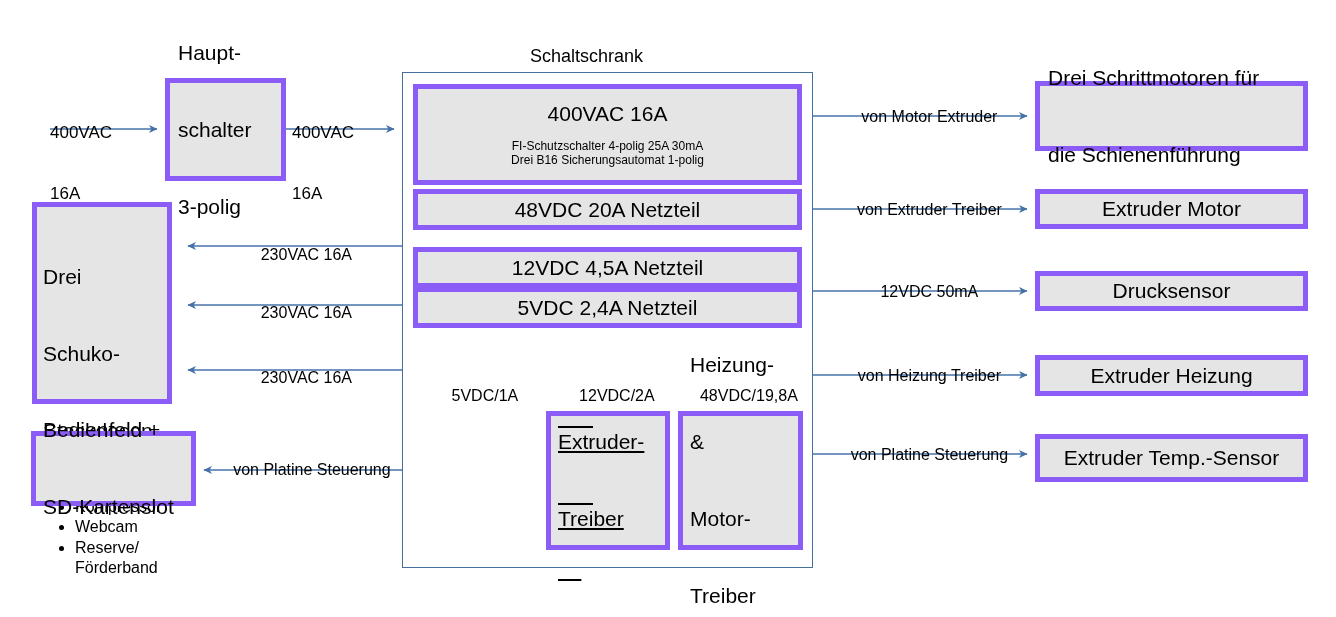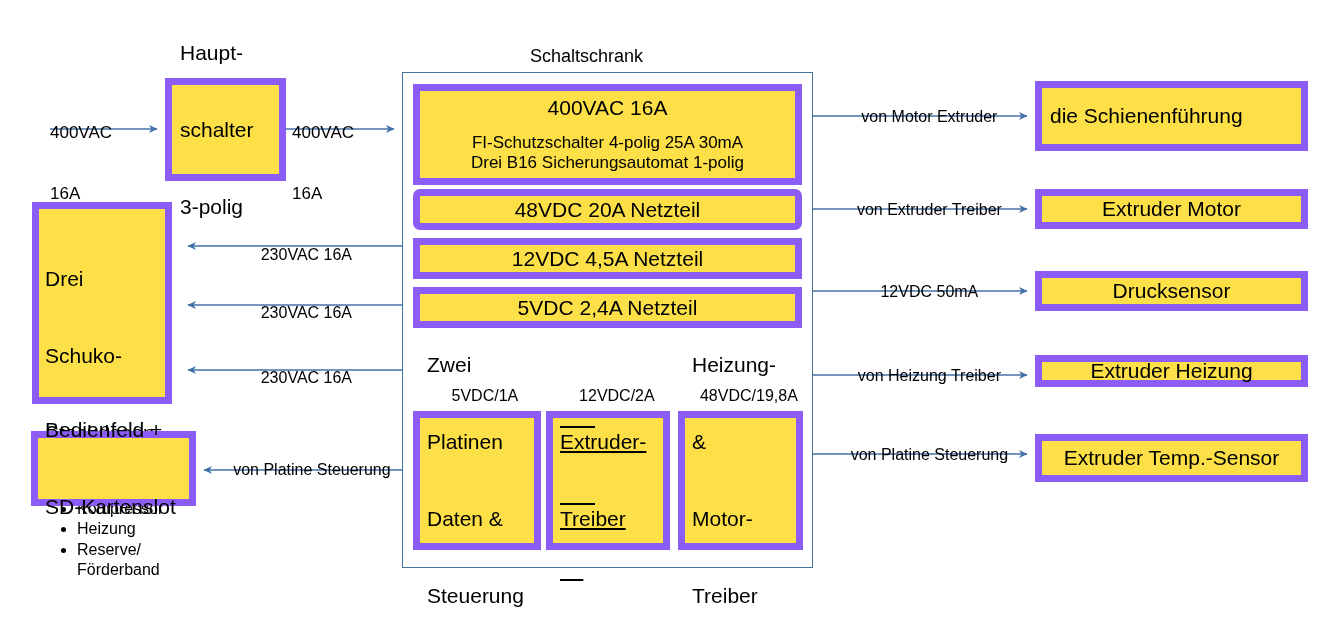--- a/index.html
+++ b/index.html
@@ -11,22 +11,22 @@
     position: relative;
     width: 1336px;
     height: 617px;
     background: #ffffff;
     font-family: "Liberation Sans", sans-serif;
     color: #000000;
     overflow: hidden;
   }
   .box {
     position: absolute;
-    border: 7px solid #8b5cf6;
-    background: #fde047;
+    border: 5px solid #8b5cf6;
+    background: #e5e5e5;
     box-sizing: border-box;
     display: flex;
     flex-direction: column;
     justify-content: center;
   }
   .box-center {
     align-items: center;
     text-align: center;
   }
   .box-left {
@@ -52,21 +52,21 @@
     width: 1336px;
     height: 617px;
     overflow: visible;
   }
   .title {
     position: absolute;
     font-size: 18px;
     white-space: pre;
   }
   .bigtxt { font-size: 21px; }
-  .smalltxt { font-size: 17px; }
+  .smalltxt { font-size: 12px; }
   .bullets {
     margin: 12px;
     padding-left: 26px;
     font-size: 16px;
     line-height: 1.28;
   }
   .bullets li { list-style: disc; }
 </style>
 </head>
 <body>
@@ -130,50 +130,42 @@
   <div class="title" style="left:530px; top:46px;">Schaltschrank</div>
 
   <div style="position:absolute; left:402px; top:72px; width:411px; height:496px; border:1px solid #41719C; box-sizing:border-box; background:#ffffff;"></div>
 
   <div class="box box-center" style="left:413px; top:84px; width:389px; height:101px;">
     <div class="bigtxt" style="margin-bottom:13px;">400VAC 16A</div>
     <div class="smalltxt">FI-Schutzschalter 4-polig 25A 30mA</div>
     <div class="smalltxt">Drei B16 Sicherungsautomat 1-polig</div>
   </div>
 
-  <div class="box box-center" style="left:413px; top:189px; width:389px; height:41px;border-radius:7px;">
+  <div class="box box-center" style="left:413px; top:189px; width:389px; height:41px;">
     <div class="bigtxt">48VDC 20A Netzteil</div>
   </div>
 
-  <div class="box box-center" style="left:413px; top:238px; width:389px; height:41px;">
+  <div class="box box-center" style="left:413px; top:247px; width:389px; height:41px;">
     <div class="bigtxt">12VDC 4,5A Netzteil</div>
   </div>
 
   <div class="box box-center" style="left:413px; top:287px; width:389px; height:41px;">
     <div class="bigtxt">5VDC 2,4A Netzteil</div>
   </div>
 
   <div class="lbl lbl-c" style="left:420px; top:367px; width:112px;">
     <span>5VDC/1A</span>
   </div>
   <div class="lbl lbl-c" style="left:552px; top:367px; width:112px;">
     <span>12VDC/2A</span>
   </div>
   <div class="lbl lbl-c" style="left:678px; top:367px; width:124px;">
     <span>48VDC/19,8A</span>
   </div>
 
-  <div class="box box-left" style="left:413px; top:411px; width:128px; height:139px;">
-    <div class="t bigtxt" style="position:relative; padding-left:7px;">
-      <div>Zwei</div>
-      <div>Platinen</div>
-      <div>Daten &amp;</div>
-      <div>Steuerung</div>
-    </div>
-  </div>
 
   <div class="box box-left" style="left:546px; top:411px; width:124px; height:139px;text-decoration:underline;">
     <div class="t bigtxt" style="position:relative; padding-left:7px;">
       <div>Extruder-</div>
       <div>Treiber</div>
     </div>
   </div>
 
   <div class="box box-left" style="left:678px; top:411px; width:125px; height:139px;">
     <div class="t bigtxt" style="position:relative; padding-left:7px;">
@@ -185,21 +177,21 @@
   </div>
 
   <div class="box box-left" style="left:32px; top:202px; width:140px; height:202px; justify-content:flex-start;">
     <div class="t bigtxt" style="position:relative; padding-left:6px; padding-top:6px;">
       <div>Drei</div>
       <div>Schuko-</div>
       <div>Steckdosen</div>
     </div>
     <ul class="bullets" style="margin-top:2px;">
       <li>Kompressor</li>
-      <li>Heizung</li>
+      <li>Webcam</li>
       <li style="white-space:pre-line;">Reserve/
 Förderband</li>
     </ul>
   </div>
 
   <div class="lbl lbl-c" style="left:205px; top:226px; width:185px;">
     <span>230VAC 16A</span>
   </div>
   <div class="lbl lbl-c" style="left:205px; top:284px; width:185px;">
     <span>230VAC 16A</span>
@@ -217,20 +209,21 @@
 
   <div class="lbl lbl-c" style="left:205px; top:441px; width:196px;">
     <span>von Platine Steuerung</span>
   </div>
 
   <div class="lbl lbl-c" style="left:818px; top:88px; width:205px;">
     <span>von Motor Extruder</span>
   </div>
   <div class="box box-left" style="left:1035px; top:81px; width:273px; height:70px;">
     <div class="t bigtxt" style="position:relative; padding-left:8px;">
+      <div>Drei Schrittmotoren für</div>
       <div>die Schienenführung</div>
     </div>
   </div>
 
   <div class="lbl lbl-c" style="left:818px; top:181px; width:205px;">
     <span>von Extruder Treiber</span>
   </div>
   <div class="box box-center" style="left:1035px; top:189px; width:273px; height:40px;">
     <div class="bigtxt">Extruder Motor</div>
   </div>
@@ -238,21 +231,21 @@
   <div class="lbl lbl-c" style="left:818px; top:263px; width:205px;">
     <span>12VDC 50mA</span>
   </div>
   <div class="box box-center" style="left:1035px; top:271px; width:273px; height:40px;">
     <div class="bigtxt">Drucksensor</div>
   </div>
 
   <div class="lbl lbl-c" style="left:818px; top:347px; width:205px;">
     <span>von Heizung Treiber</span>
   </div>
-  <div class="box box-center" style="left:1035px; top:355px; width:273px; height:32px;">
+  <div class="box box-center" style="left:1035px; top:355px; width:273px; height:41px;">
     <div class="bigtxt">Extruder Heizung</div>
   </div>
 
   <div class="lbl lbl-c" style="left:818px; top:426px; width:205px;">
     <span>von Platine Steuerung</span>
   </div>
   <div class="box box-center" style="left:1035px; top:434px; width:273px; height:48px;">
     <div class="bigtxt">Extruder Temp.-Sensor</div>
   </div>
 

